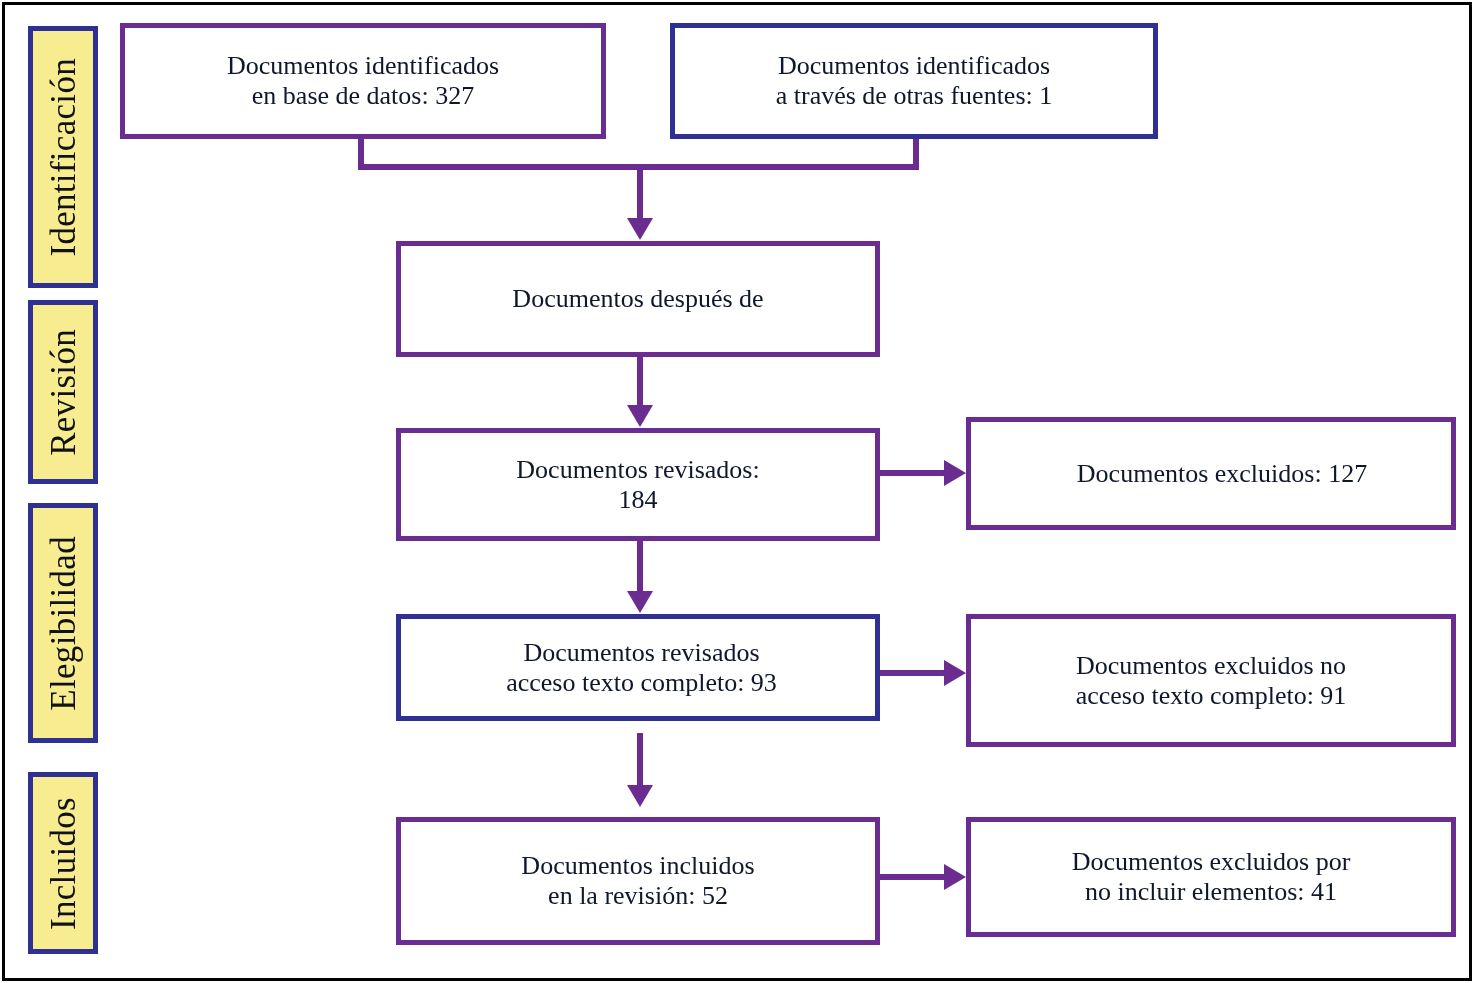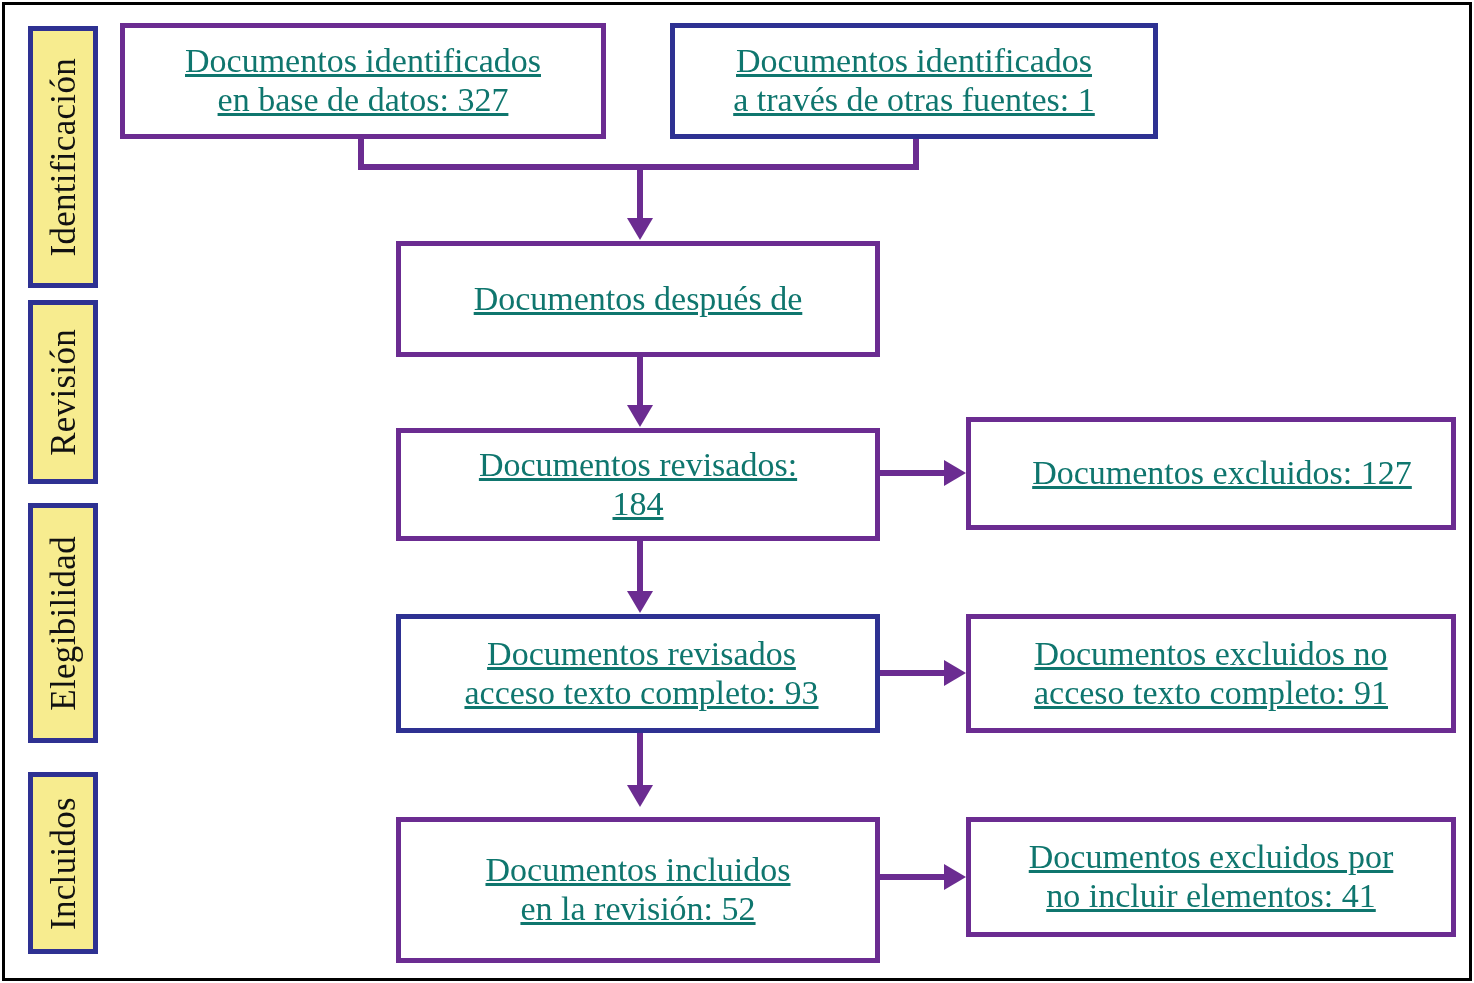--- a/index.html
+++ b/index.html
@@ -54,24 +54,23 @@
     position: absolute;
     background: #ffffff;
     box-sizing: border-box;
     display: flex;
     align-items: center;
     justify-content: center;
     text-align: center;
     padding: 2px 10px;
   }
   .flow-box .box-text {
-    font-size: 34px;
+    font-size: 26px;
     line-height: 1.14;
-    color: #0f766e;
-    text-decoration: underline;
+    color: #0f172a;
   }
   .border-purple { border: 5px solid #6B2C91; }
   .border-navy   { border: 5px solid #2E3192; }
 
   
   .conn {
     position: absolute;
     background: #6B2C91;
   }
   .arrow-down {
@@ -155,41 +154,41 @@
       <div>Documentos excluidos: 127</div>
     </div>
   </div>
 
   <div class="conn" style="left:880px; top:470px; width:72px; height:6px;"></div>
   <div class="arrow-right" style="left:944px; top:460px;"></div>
 
   <div class="conn" style="left:637px; top:541px; width:6px; height:52px;"></div>
   <div class="arrow-down" style="left:627px; top:591px;"></div>
 
-  <div class="flow-box border-navy" style="left:396px; top:614px; width:484px; height:119px;padding-left:17px;">
+  <div class="flow-box border-navy" style="left:396px; top:614px; width:484px; height:107px;padding-left:17px;">
     <div class="box-text">
       <div>Documentos revisados</div>
       <div>acceso texto completo: 93</div>
     </div>
   </div>
 
-  <div class="flow-box border-purple" style="left:966px; top:614px; width:490px; height:119px;text-align:center;">
+  <div class="flow-box border-purple" style="left:966px; top:614px; width:490px; height:133px;text-align:center;">
     <div class="box-text">
       <div>Documentos excluidos no</div>
       <div>acceso texto completo: 91</div>
     </div>
   </div>
 
   <div class="conn" style="left:880px; top:670px; width:72px; height:6px;"></div>
   <div class="arrow-right" style="left:944px; top:660px;"></div>
 
   <div class="conn" style="left:637px; top:733px; width:6px; height:54px;"></div>
   <div class="arrow-down" style="left:627px; top:785px;"></div>
 
-  <div class="flow-box border-purple" style="left:396px; top:817px; width:484px; height:146px;">
+  <div class="flow-box border-purple" style="left:396px; top:817px; width:484px; height:128px;">
     <div class="box-text">
       <div>Documentos incluidos</div>
       <div>en la revisión: 52</div>
     </div>
   </div>
 
   <div class="flow-box border-purple" style="left:966px; top:817px; width:490px; height:120px;">
     <div class="box-text">
       <div>Documentos excluidos por</div>
       <div>no incluir elementos: 41</div>

